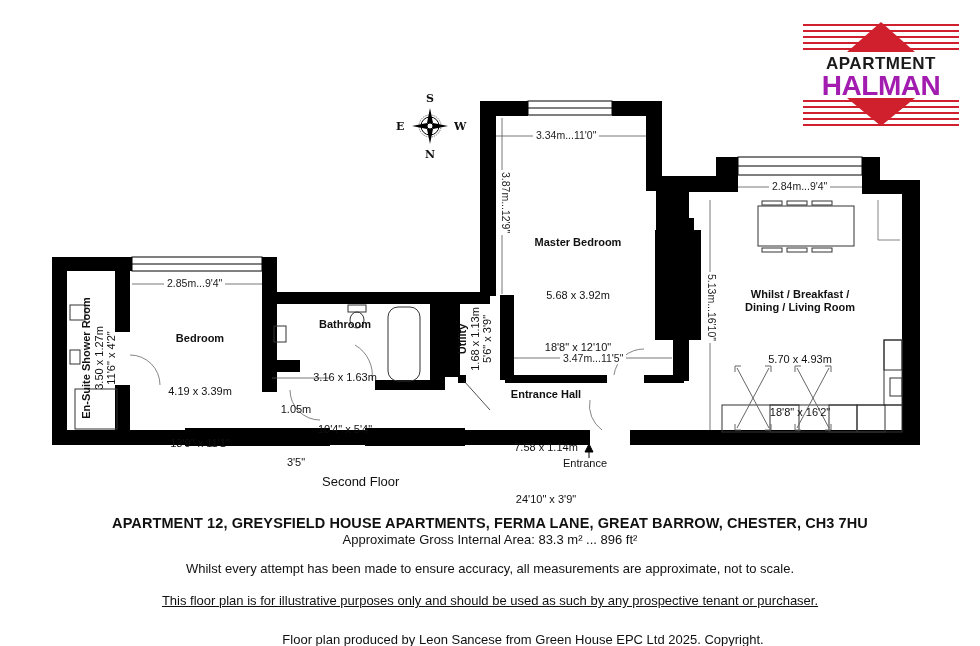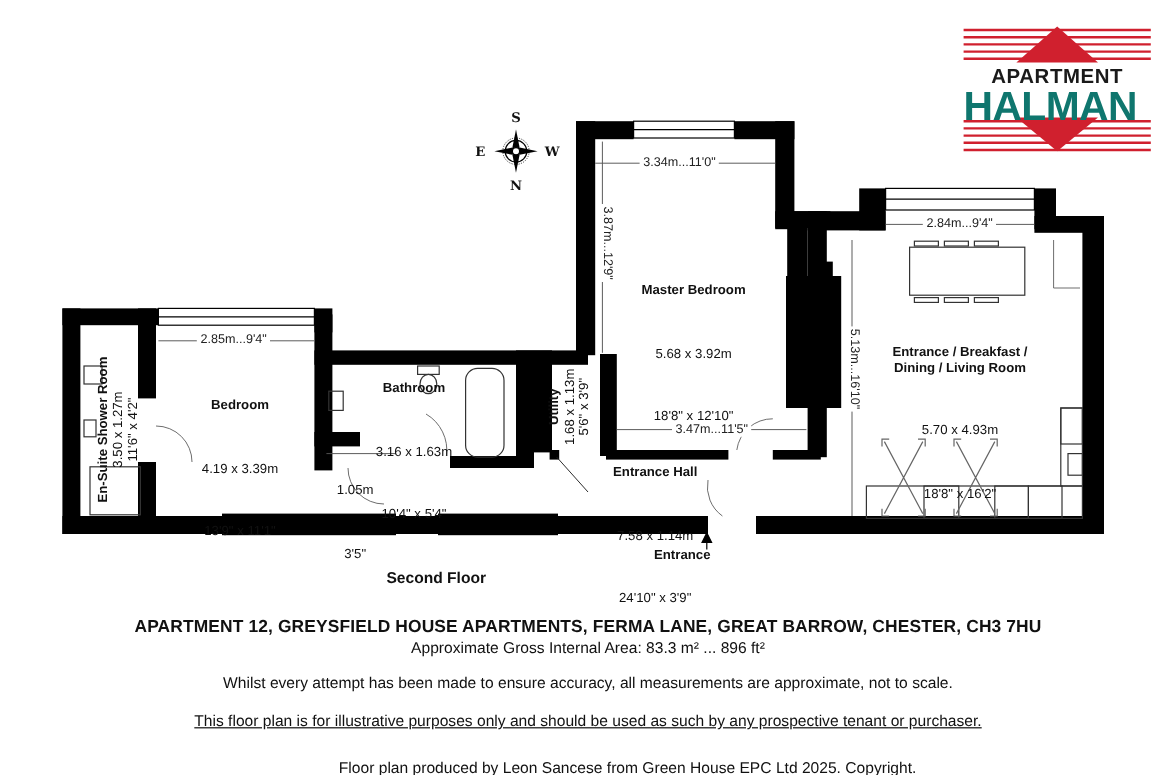--- a/index.html
+++ b/index.html
@@ -8,24 +8,24 @@
   .lbl { position:absolute; text-align:center; line-height:1.15; color:#111; }
   .lbl .t { font-weight:bold; font-size:11px; display:block; }
   .lbl .d { font-size:11px; display:block;margin-top:40px; }
   .vlbl { position:absolute; transform-origin:center center; transform:rotate(-90deg); white-space:nowrap; text-align:center; line-height:1.15; }
   .vlbl .t { font-weight:bold; font-size:11px; display:block; }
   .vlbl .d { font-size:11px; display:block; }
   .dim { position:absolute; font-size:10.5px; background:#fff; padding:0 3px; white-space:nowrap; color:#222; }
   .dimv { position:absolute; font-size:10.5px; background:#fff; padding:0 2px; white-space:nowrap; transform:rotate(90deg); transform-origin:left top; color:#222; }
   #logo { position:absolute; left:803px; top:22px; width:156px; height:104px; }
   #logo-text1 { position:absolute; left:0; width:156px; top:32px; text-align:center; font-weight:bold; font-size:17px; letter-spacing:0.5px; color:#1a1a1a; }
-  #logo-text2 { position:absolute; left:0; width:156px; top:50px; font-weight:bold; font-size:34px; letter-spacing:-0.5px; color:#0f766e; line-height:1; }
+  #logo-text2 { position:absolute; left:0; width:156px; top:50px; text-align:center; font-weight:bold; font-size:28px; letter-spacing:-0.5px; color:#a21caf; line-height:1; }
   .compass-l { position:absolute; font-family:"DejaVu Serif", serif; font-weight:bold; font-size:11px; }
-  #floor-name { position:absolute; left:322px; top:474px; font-weight:bold; font-size:13px; }
-  #entrance-label { position:absolute; left:545px; top:457px; font-weight:bold; font-size:11px; }
+  #floor-name { position:absolute; left:322px; top:474px; font-weight:normal; font-size:13px; }
+  #entrance-label { position:absolute; left:563px; top:457px; font-weight:normal; font-size:11px; }
   #address { position:absolute; left:0; width:980px; top:515px; text-align:center; font-weight:bold; font-size:14.5px; letter-spacing:0.1px; }
   #area { position:absolute; left:0; width:980px; top:532px; text-align:center; font-size:13px; }
   .disc { position:absolute; left:0; width:980px; text-align:center; font-size:13px; }
 </style>
 </head>
 <body>
 
 <svg id="plan" viewBox="0 0 980 646" xmlns="http://www.w3.org/2000/svg">
   <g fill="#000">
 
@@ -177,21 +177,21 @@
 <span class="dimv" style="left:512px;top:170px;">3.87m...12'9"</span>
 <div class="lbl" style="left:518px;top:236px;width:120px;">
   <span class="t">Master Bedroom</span>
   <span class="d">5.68 x 3.92m</span>
   <span class="d">18'8" x 12'10"</span>
 </div>
 
 <span class="dim" style="left:769px;top:180px;">2.84m...9'4"</span>
 <span class="dimv" style="left:718px;top:272px;">5.13m...16'10"</span>
 <div class="lbl" style="left:730px;top:288px;width:140px;">
-  <span class="t">Entrance / Breakfast /</span>
+  <span class="t">Whilst / Breakfast /</span>
   <span class="t">Dining / Living Room</span>
   <span class="d">5.70 x 4.93m</span>
   <span class="d">18'8" x 16'2"</span>
 </div>
 
 <span class="dim" style="left:164px;top:277px;">2.85m...9'4"</span>
 <div class="lbl" style="left:150px;top:332px;width:100px;">
   <span class="t">Bedroom</span>
   <span class="d">4.19 x 3.39m</span>
   <span class="d">13'9" x 11'1"</span>

